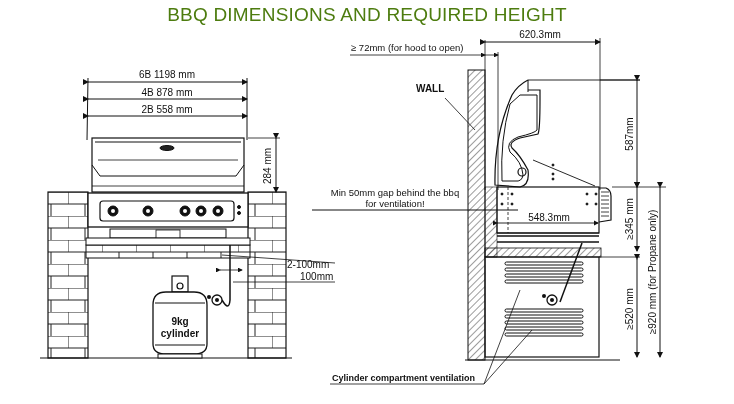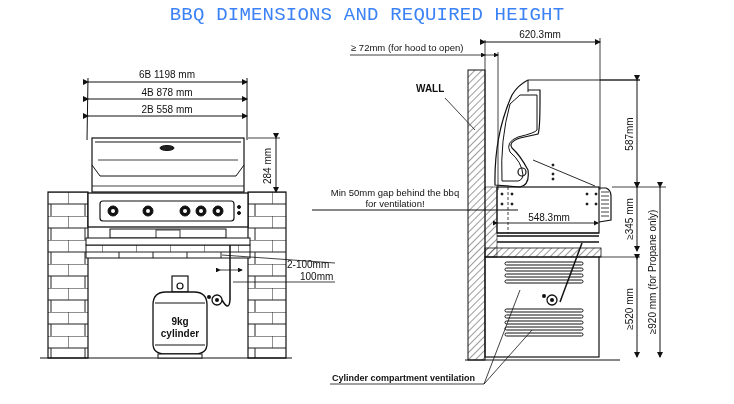--- a/index.html
+++ b/index.html
@@ -1,17 +1,17 @@
 <!DOCTYPE html>
 <html><head>
 <meta charset="utf-8">
 <style>
   html, body { margin:0; padding:0; background:#ffffff; }
   body { width:734px; height:404px; overflow:hidden; position:relative; font-family:"Liberation Sans", sans-serif; }
-  #title { position:absolute; left:0; width:734px; top:4px; text-align:center; font-size:19px; color:#3b82f6; letter-spacing:0.2px;font-family:Liberation Mono, monospace; }
+  #title { position:absolute; left:0; width:734px; top:4px; text-align:center; font-size:19px; color:#4d7c0f; letter-spacing:0.2px; }
   svg { position:absolute; left:0; top:0; }
   .lbl { font-family:"Liberation Sans", sans-serif; fill:#111; }
 </style>
 </head>
 <body>
 
 <div id="title">BBQ DIMENSIONS AND REQUIRED HEIGHT</div>
 
 <svg width="734" height="404" viewBox="0 0 734 404">
   <defs>

